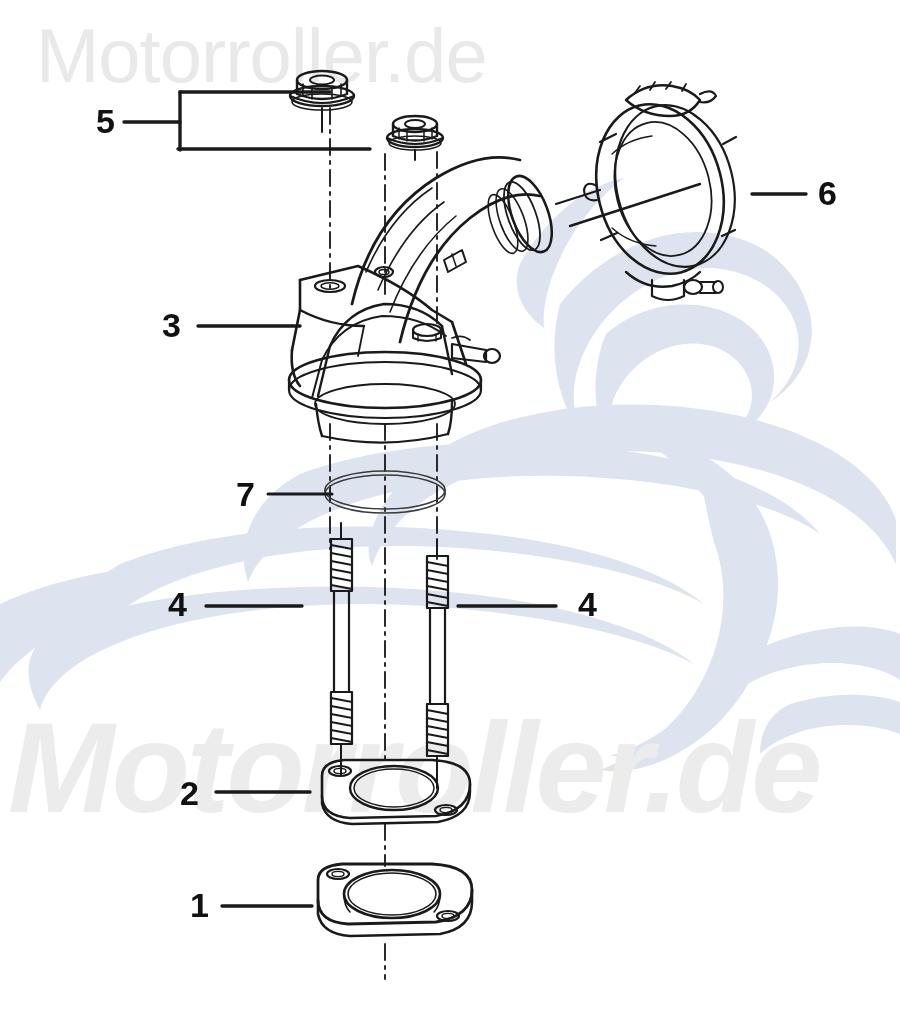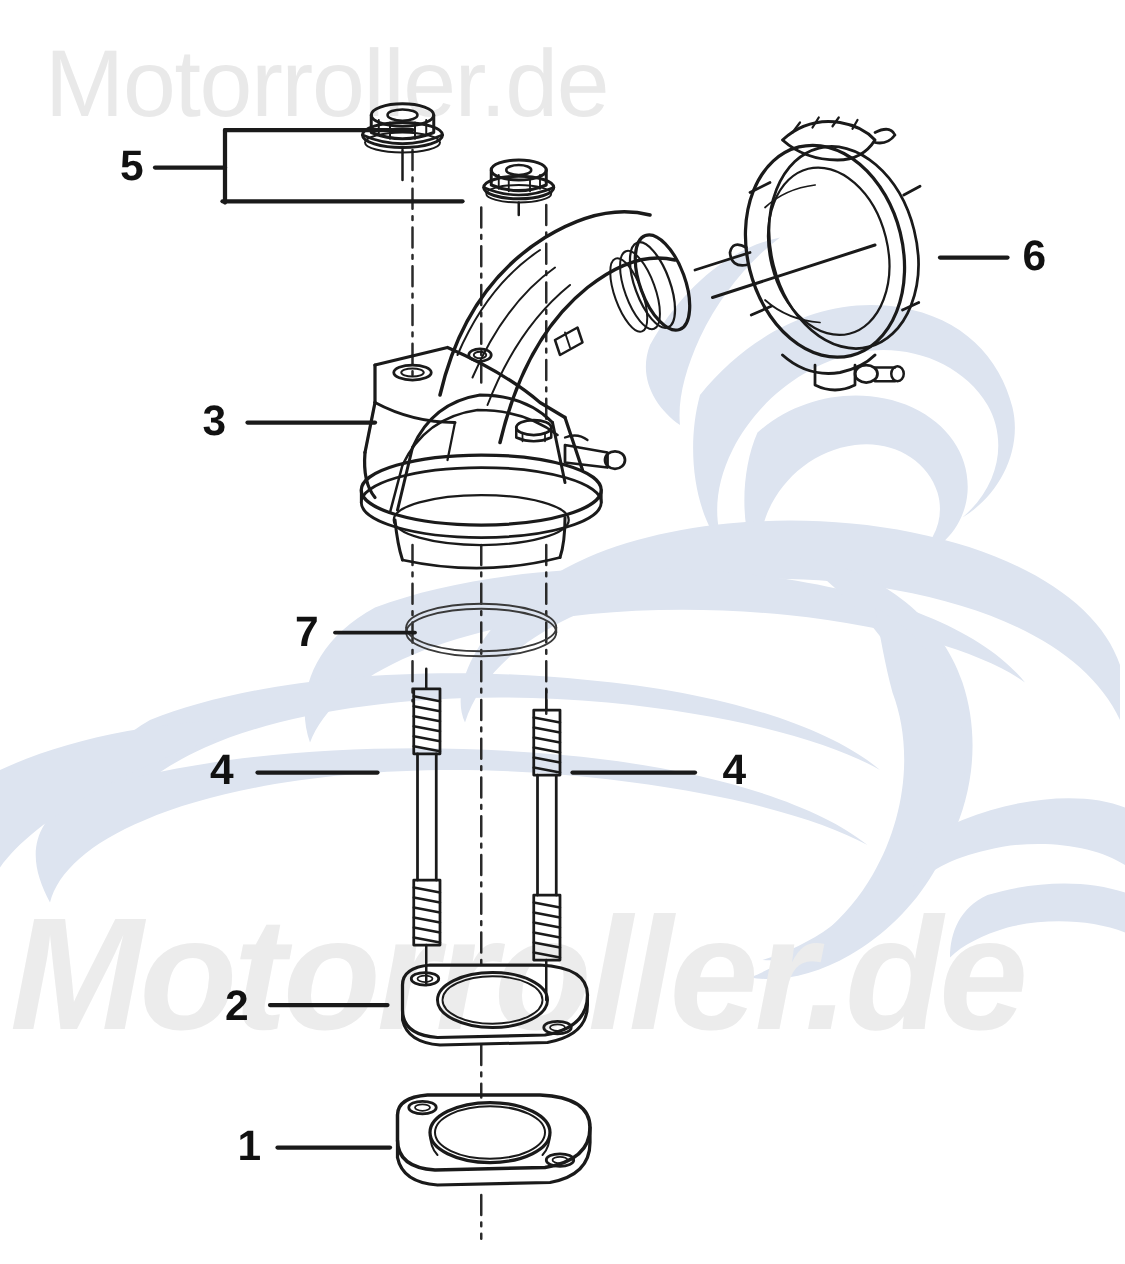--- a/index.html
+++ b/index.html
@@ -3,21 +3,21 @@
 <meta charset="utf-8">
 <style>
   html,body{margin:0;padding:0;}
   body{
     width:900px;height:1011px;
     background:#ffffff;
     font-family:"Liberation Sans", sans-serif;
     overflow:hidden;
     position:relative;
   }
-  #stage{position:absolute;left:0;top:16px;width:900px;height:884px;text-align:center;}
+  #stage{position:absolute;left:0;top:4px;width:900px;height:884px;text-align:center;}
   .layer{position:absolute;left:0;top:0;width:900px;height:1011px;}
   .wm-top{
     position:absolute;left:36px;top:14px;
     font-size:76px;letter-spacing:-1px;
     color:#e9e9e9;font-weight:400;
     white-space:nowrap;line-height:1;
     user-select:none;
   }
   .wm-bottom{
     position:absolute;left:8px;top:700px;

